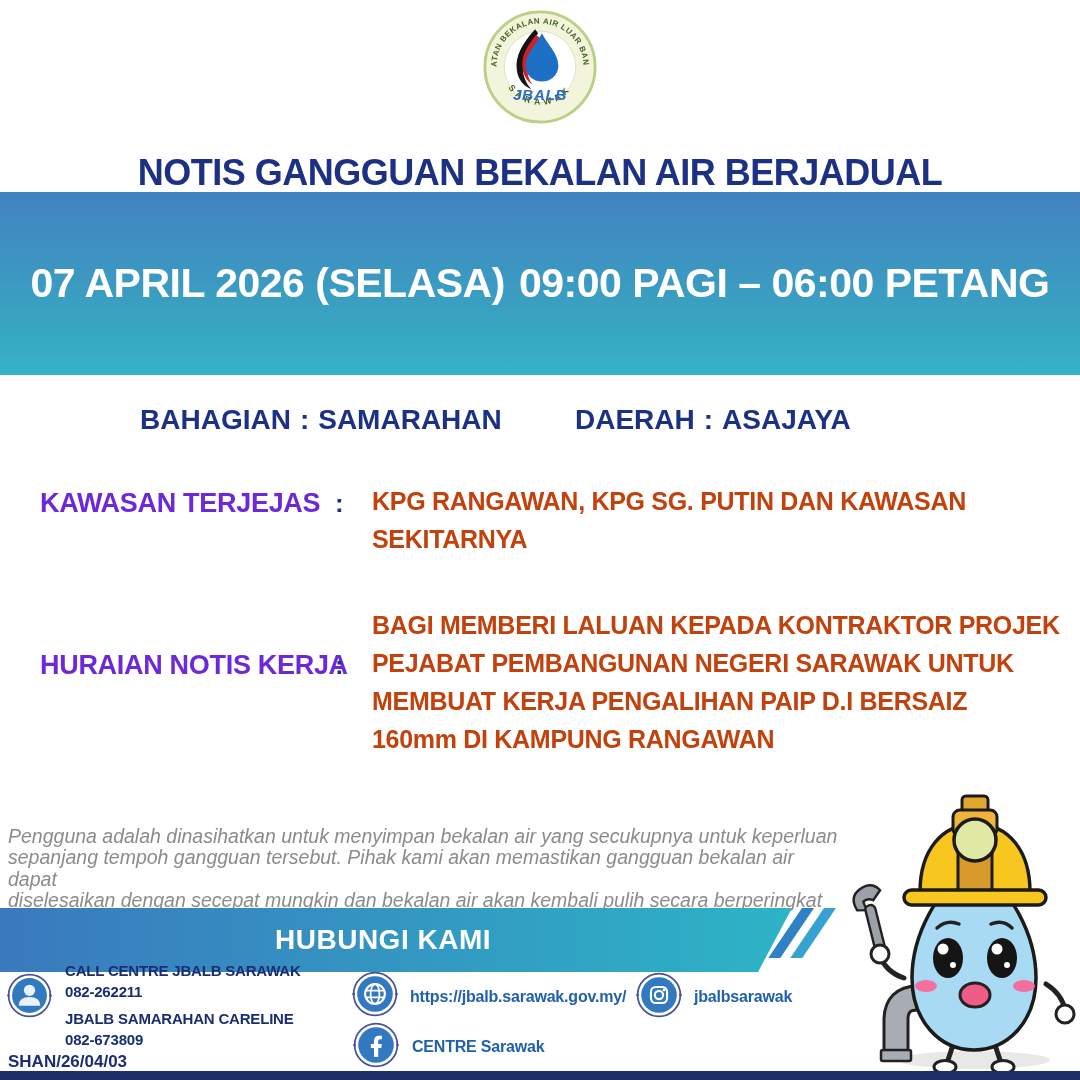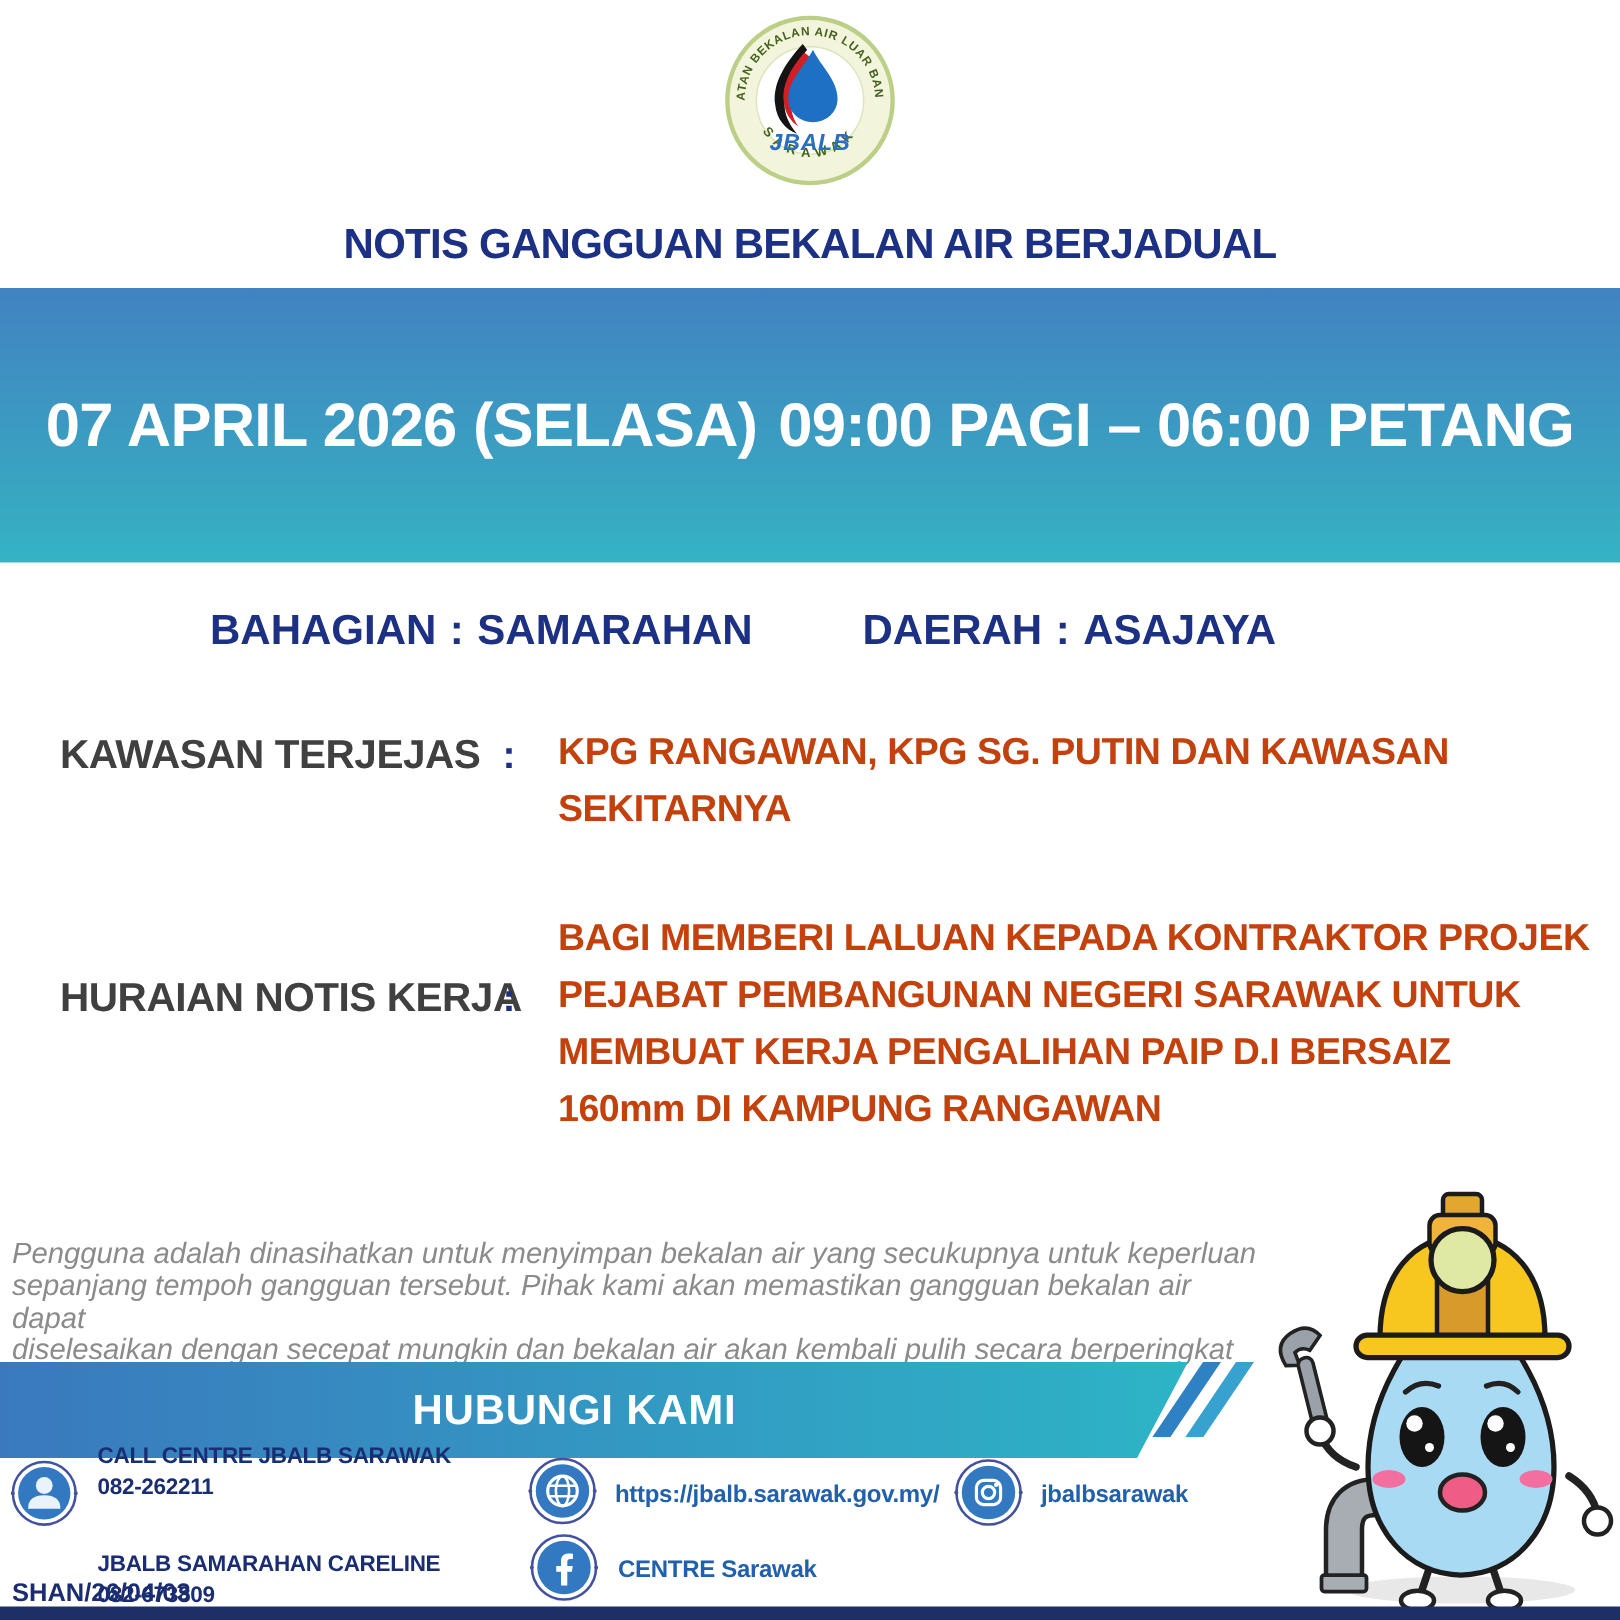--- a/index.html
+++ b/index.html
@@ -2,33 +2,33 @@
 <html><head>
 <meta charset="utf-8">
 <style>
   html,body{margin:0;padding:0;background:#fff;}
   .page{position:relative;width:1080px;height:1080px;background:#ffffff;overflow:hidden;
         font-family:"Liberation Sans",sans-serif;}
 
   .logo{position:absolute;left:482px;top:6px;width:116px;height:120px;}
 
   .title{position:absolute;left:0;top:128px;width:100%;text-align:center;
-         font-size:28px;font-weight:bold;color:#1d3184;letter-spacing:-0.5px;}
+         font-size:36px;font-weight:bold;color:#1d3184;letter-spacing:-0.5px;}
 
   .banner{position:absolute;left:0;top:192px;width:1080px;height:183px;
           background:linear-gradient(180deg,#4282c2 0%,#38a6c1 75%,#35b3c5 100%);
           display:flex;align-items:center;justify-content:center;
           gap:14px;color:#ffffff;font-weight:bold;font-size:41px;letter-spacing:-0.5px;}
 
   .region-item{position:absolute;top:404px;font-size:28px;font-weight:bold;color:#1d3184;white-space:nowrap;}
   .region-bahagian{left:140px;}
   .region-daerah{left:575px;}
   .colon-sp{margin:0 9px;}
 
-  .detail-label{position:absolute;left:40px;font-size:27px;font-weight:bold;color:#404040;white-space:nowrap;letter-spacing:-0.3px;}
+  .detail-label{position:absolute;left:40px;font-size:27px;font-weight:bold;color:#6d28d9;white-space:nowrap;letter-spacing:-0.3px;}
   .detail-colon{position:absolute;left:335px;font-size:26px;font-weight:bold;color:#1d3184;}
   .detail-value{position:absolute;left:372px;font-size:25px;font-weight:bold;color:#c2410c;
                 white-space:pre-line;line-height:38px;letter-spacing:-0.3px;}
   .kawasan-label{top:488px;}  .kawasan-colon{top:488px;}  .kawasan-value{top:482px;}
   .huraian-label{top:650px;}  .huraian-colon{top:650px;}  .huraian-value{top:606px;}
 
   .disclaimer{position:absolute;left:8px;top:806px;width:830px;font-size:19.5px;font-style:italic;
               color:#8b8b8b;line-height:21.5px;white-space:pre-line;}
 
   .hubungi-bar{position:absolute;left:0;top:908px;width:792px;height:64px;
@@ -41,21 +41,21 @@
   .stripe-2{left:824px;background:#37a2d0;}
 
   .contact-icon{position:absolute;width:46px;height:46px;}
   .icon-person{left:7px;top:973px;width:45px;height:45px;}
   .icon-globe{left:352px;top:971px;}
   .icon-fb{left:353px;top:1022px;}
   .icon-ig{left:636px;top:972px;}
 
   .phone-block{position:absolute;left:65px;top:960px;color:#1b2d72;font-weight:bold;
                font-size:15px;line-height:21px;letter-spacing:-0.2px;}
-  .phone-entry-gap{margin-top:30px;}
+  .phone-entry-gap{margin-top:6px;}
 
   .link-label{position:absolute;font-weight:bold;font-size:16px;color:#2060ac;letter-spacing:-0.2px;white-space:nowrap;}
   .url-label{left:410px;top:988px;}
   .fb-label{left:412px;top:1038px;}
   .ig-label{left:694px;top:988px;}
 
   .ref{position:absolute;left:8px;top:1052px;font-size:17px;font-weight:bold;color:#1b2d72;}
 
   .mascot{position:absolute;left:834px;top:788px;width:244px;height:290px;}
 

